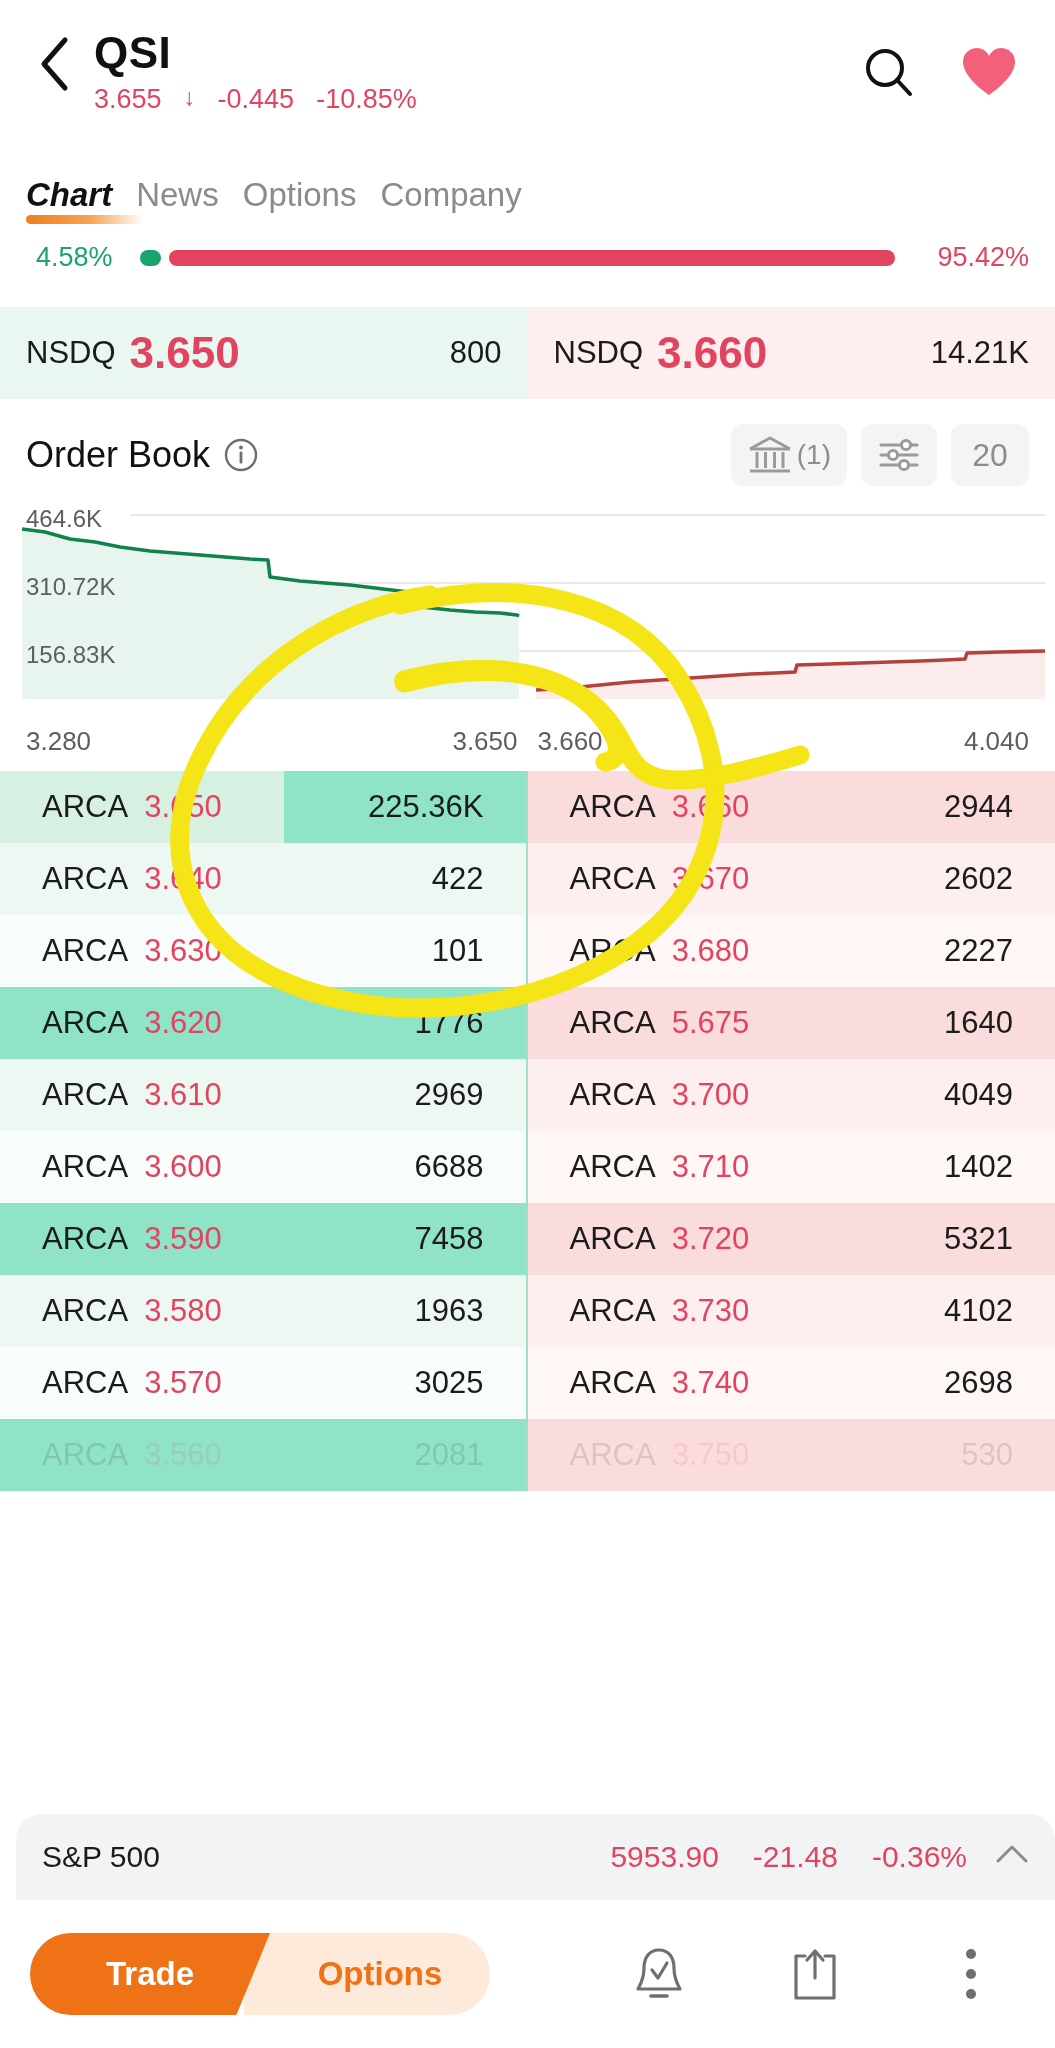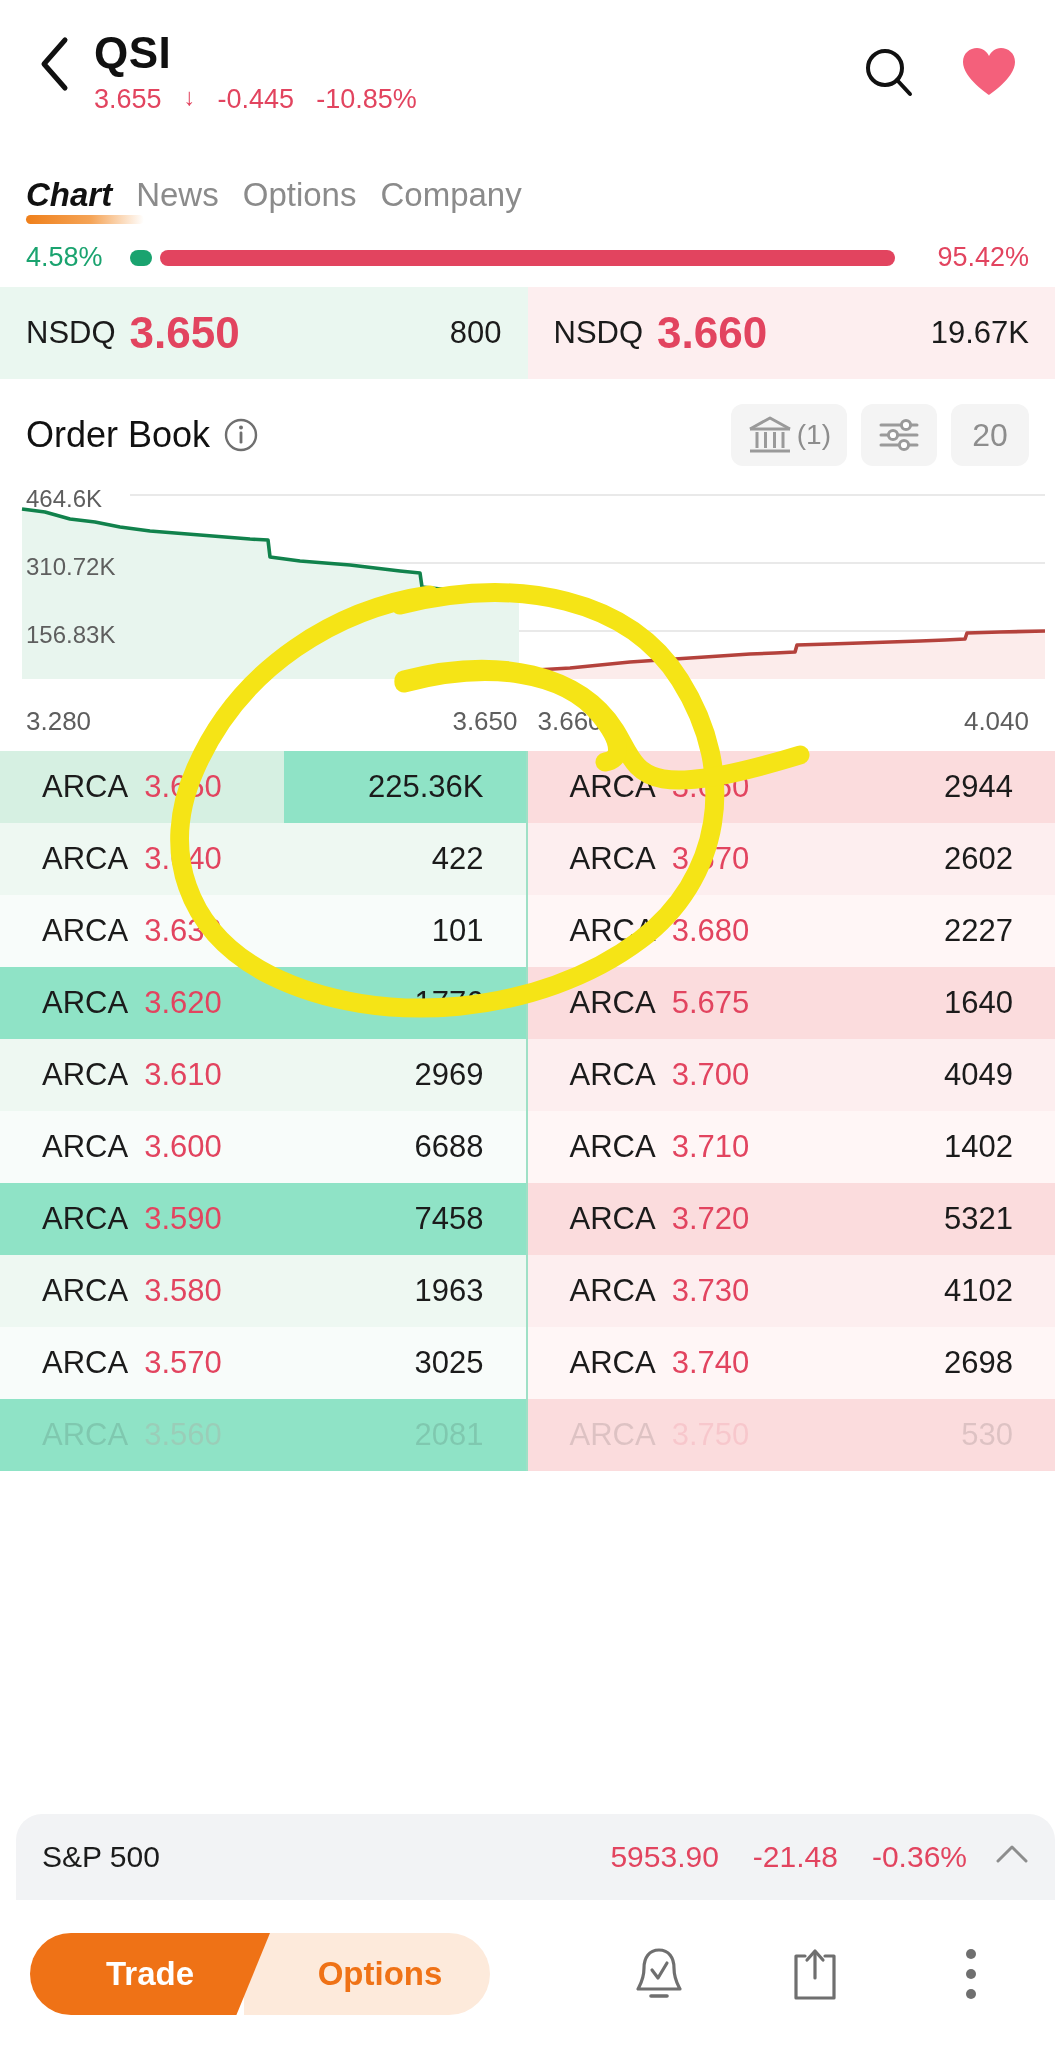--- a/index.html
+++ b/index.html
@@ -26,29 +26,29 @@
   .tabs { display:flex; align-items:flex-end; gap:0; padding: 8px 0 0 26px; height: 84px; overflow:hidden; }
   .tab { font-size: 33px; color:#8b8b8b; padding: 0 24px 10px 0; white-space:nowrap; position:relative; }
   .tab:first-child { padding-left:0; }
   .tab.active { color:#111; font-weight:700; font-style: italic; }
   .tab-underline {
     position:absolute; left:0; bottom:0; width:118px; height:9px; border-radius:5px;
     background: linear-gradient(90deg,#ef7f1a 0%, #f5a457 55%, rgba(245,186,140,0) 100%);
   }
 
   
-  .ratio-row { display:flex; align-items:center; padding: 18px 26px 14px 26px; gap:8px; }
+  .ratio-row { display:flex; align-items:center; padding: 18px 26px 14px 36px; gap:8px; }
   .ratio-left { font-size: 27px; color:#1aa36f; font-weight:500; min-width: 96px; }
   .ratio-right { font-size: 27px; color:#e2445f; font-weight:500; text-align:right; min-width: 126px; }
   .ratio-track { flex:1 1 auto; display:flex; align-items:center; gap:8px; height: 16px; }
   .ratio-buy { height:16px; border-radius:8px; background:#1aa36f; }
   .ratio-sell { height:16px; border-radius:8px; background:#e2445f; flex:1 1 auto; }
 
   
-  .nsdq-row { display:flex; height: 92px; }
+  .nsdq-row { display:flex; height: 92px; margin-top: 20px; }
   .nsdq-cell { flex:1 1 50%; display:flex; align-items:center; padding: 0 26px; }
   .nsdq-cell.bid { background:#eaf7f0; }
   .nsdq-cell.ask { background:#fdeeef; }
   .mm { font-size: 31px; color:#1b1b1b; font-weight:500; }
   .nsdq-price { font-size: 44px; font-weight:700; color:#e2445f; margin-left: 14px; }
   .nsdq-qty { margin-left:auto; font-size: 31px; color:#1b1b1b; }
 
   
   .ob-head { display:flex; align-items:center; padding: 26px 26px 18px 26px; height: 104px; }
   .ob-title { font-size: 36px; color:#111; font-weight:500; }
@@ -163,21 +163,21 @@
 
   <div class="nsdq-row">
     <div class="nsdq-cell bid">
       <span class="mm">NSDQ</span>
       <span class="nsdq-price">3.650</span>
       <span class="nsdq-qty">800</span>
     </div>
     <div class="nsdq-cell ask">
       <span class="mm">NSDQ</span>
       <span class="nsdq-price">3.660</span>
-      <span class="nsdq-qty">19.67K</span>
+      <span class="nsdq-qty">14.21K</span>
     </div>
   </div>
 
   <div class="ob-head">
     <span class="ob-title">Order Book</span>
     <span class="info-ic">
       <svg width="34" height="34" viewBox="0 0 34 34">
         <circle cx="17" cy="17" r="15" fill="none" stroke="#6f6f6f" stroke-width="2.4"></circle>
         <circle cx="17" cy="9.5" r="2" fill="#6f6f6f"></circle>
         <rect x="15.6" y="13.5" width="2.8" height="12" rx="1.3" fill="#6f6f6f"></rect>

